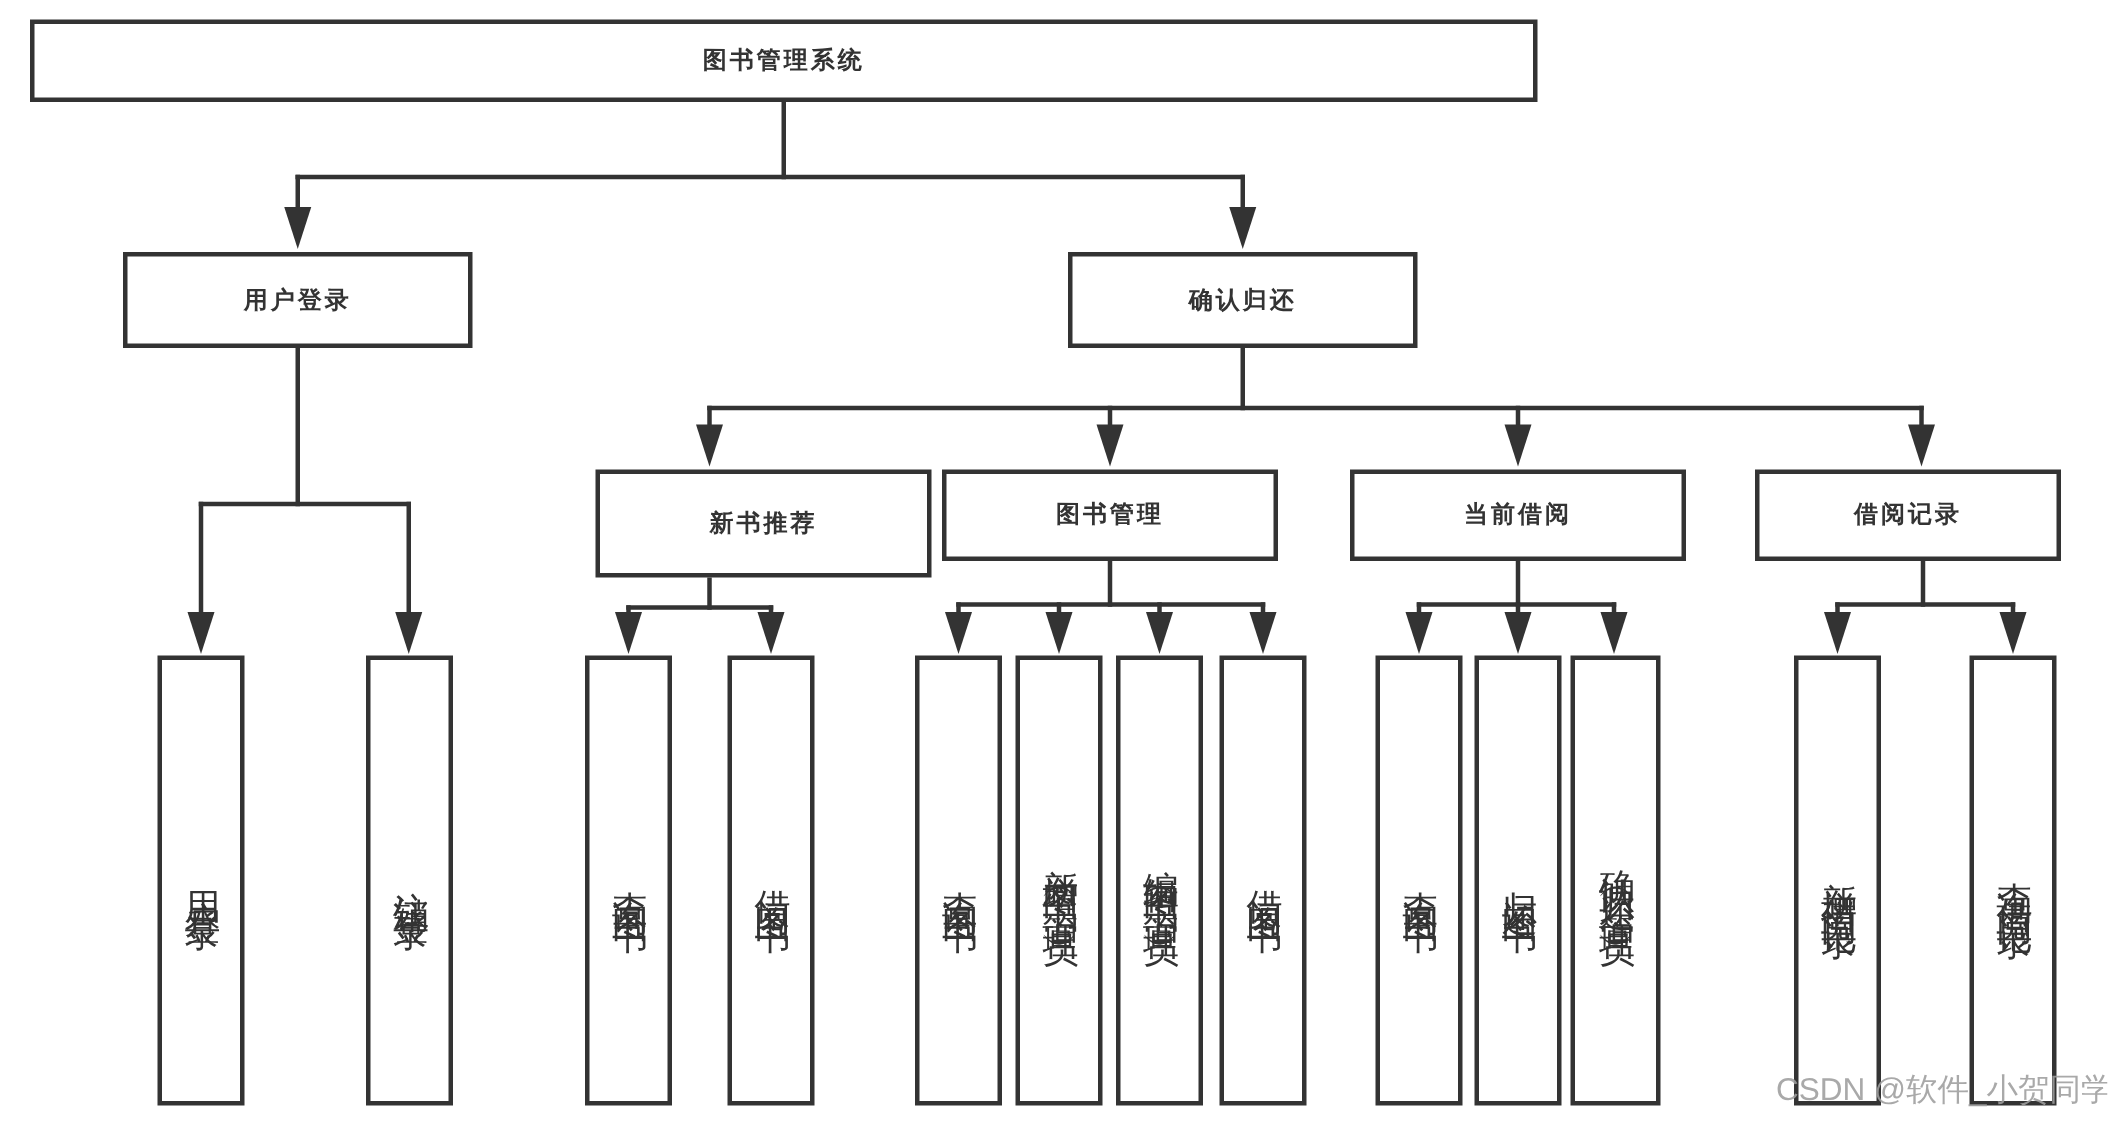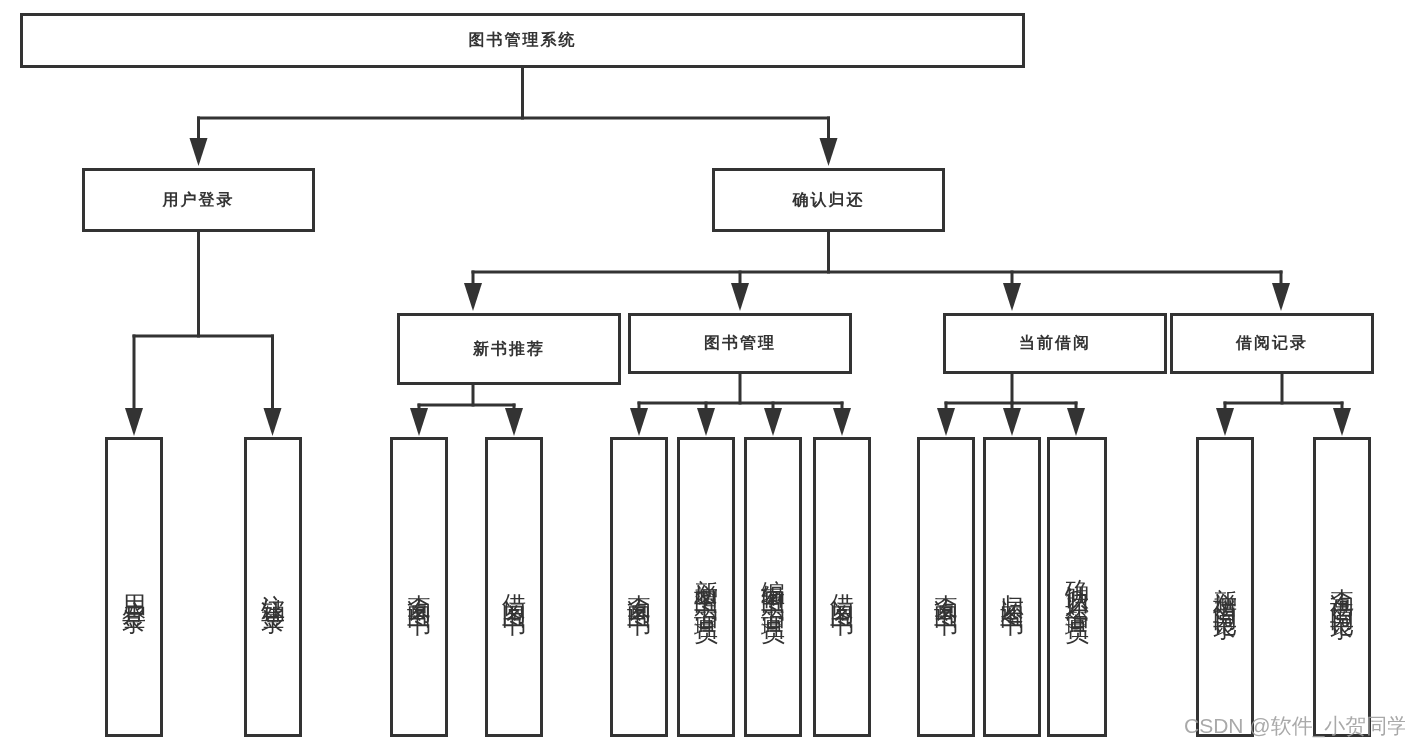--- a/index.html
+++ b/index.html
@@ -123,21 +123,21 @@
     </g>
   </svg>
 
   <div class="node h-node" style="left:20px; top:13px; width:1005px; height:55px;">图书管理系统</div>
 
   <div class="node h-node" style="left:82px; top:168px; width:233px; height:64px;">用户登录</div>
   <div class="node h-node" style="left:712px; top:168px; width:233px; height:64px;">确认归还</div>
 
   <div class="node h-node" style="left:353px; top:313px; width:224px; height:72px;margin-left:44px;">新书推荐</div>
   <div class="node h-node" style="left:628px; top:313px; width:224px; height:61px;">图书管理</div>
-  <div class="node h-node" style="left:900px; top:313px; width:224px; height:61px;margin-left:43px;">当前借阅</div>
+  <div class="node h-node" style="left:900px; top:313px; width:224px; height:61px;">当前借阅</div>
   <div class="node h-node" style="left:1170px; top:313px; width:204px; height:61px;">借阅记录</div>
 
   <div class="node v-node" style="left:105px; top:437px; width:58px; height:300px;">用户登录</div>
   <div class="node v-node" style="left:244px; top:437px; width:58px; height:300px;">注销登录</div>
 
   <div class="node v-node" style="left:390px; top:437px; width:58px; height:300px;">查询图书</div>
   <div class="node v-node" style="left:485px; top:437px; width:58px; height:300px;">借阅图书</div>
 
   <div class="node v-node" style="left:610px; top:437px; width:58px; height:300px;">查询图书</div>
   <div class="node v-node" style="left:677px; top:437px; width:58px; height:300px;">新增图书（管理员）</div>

